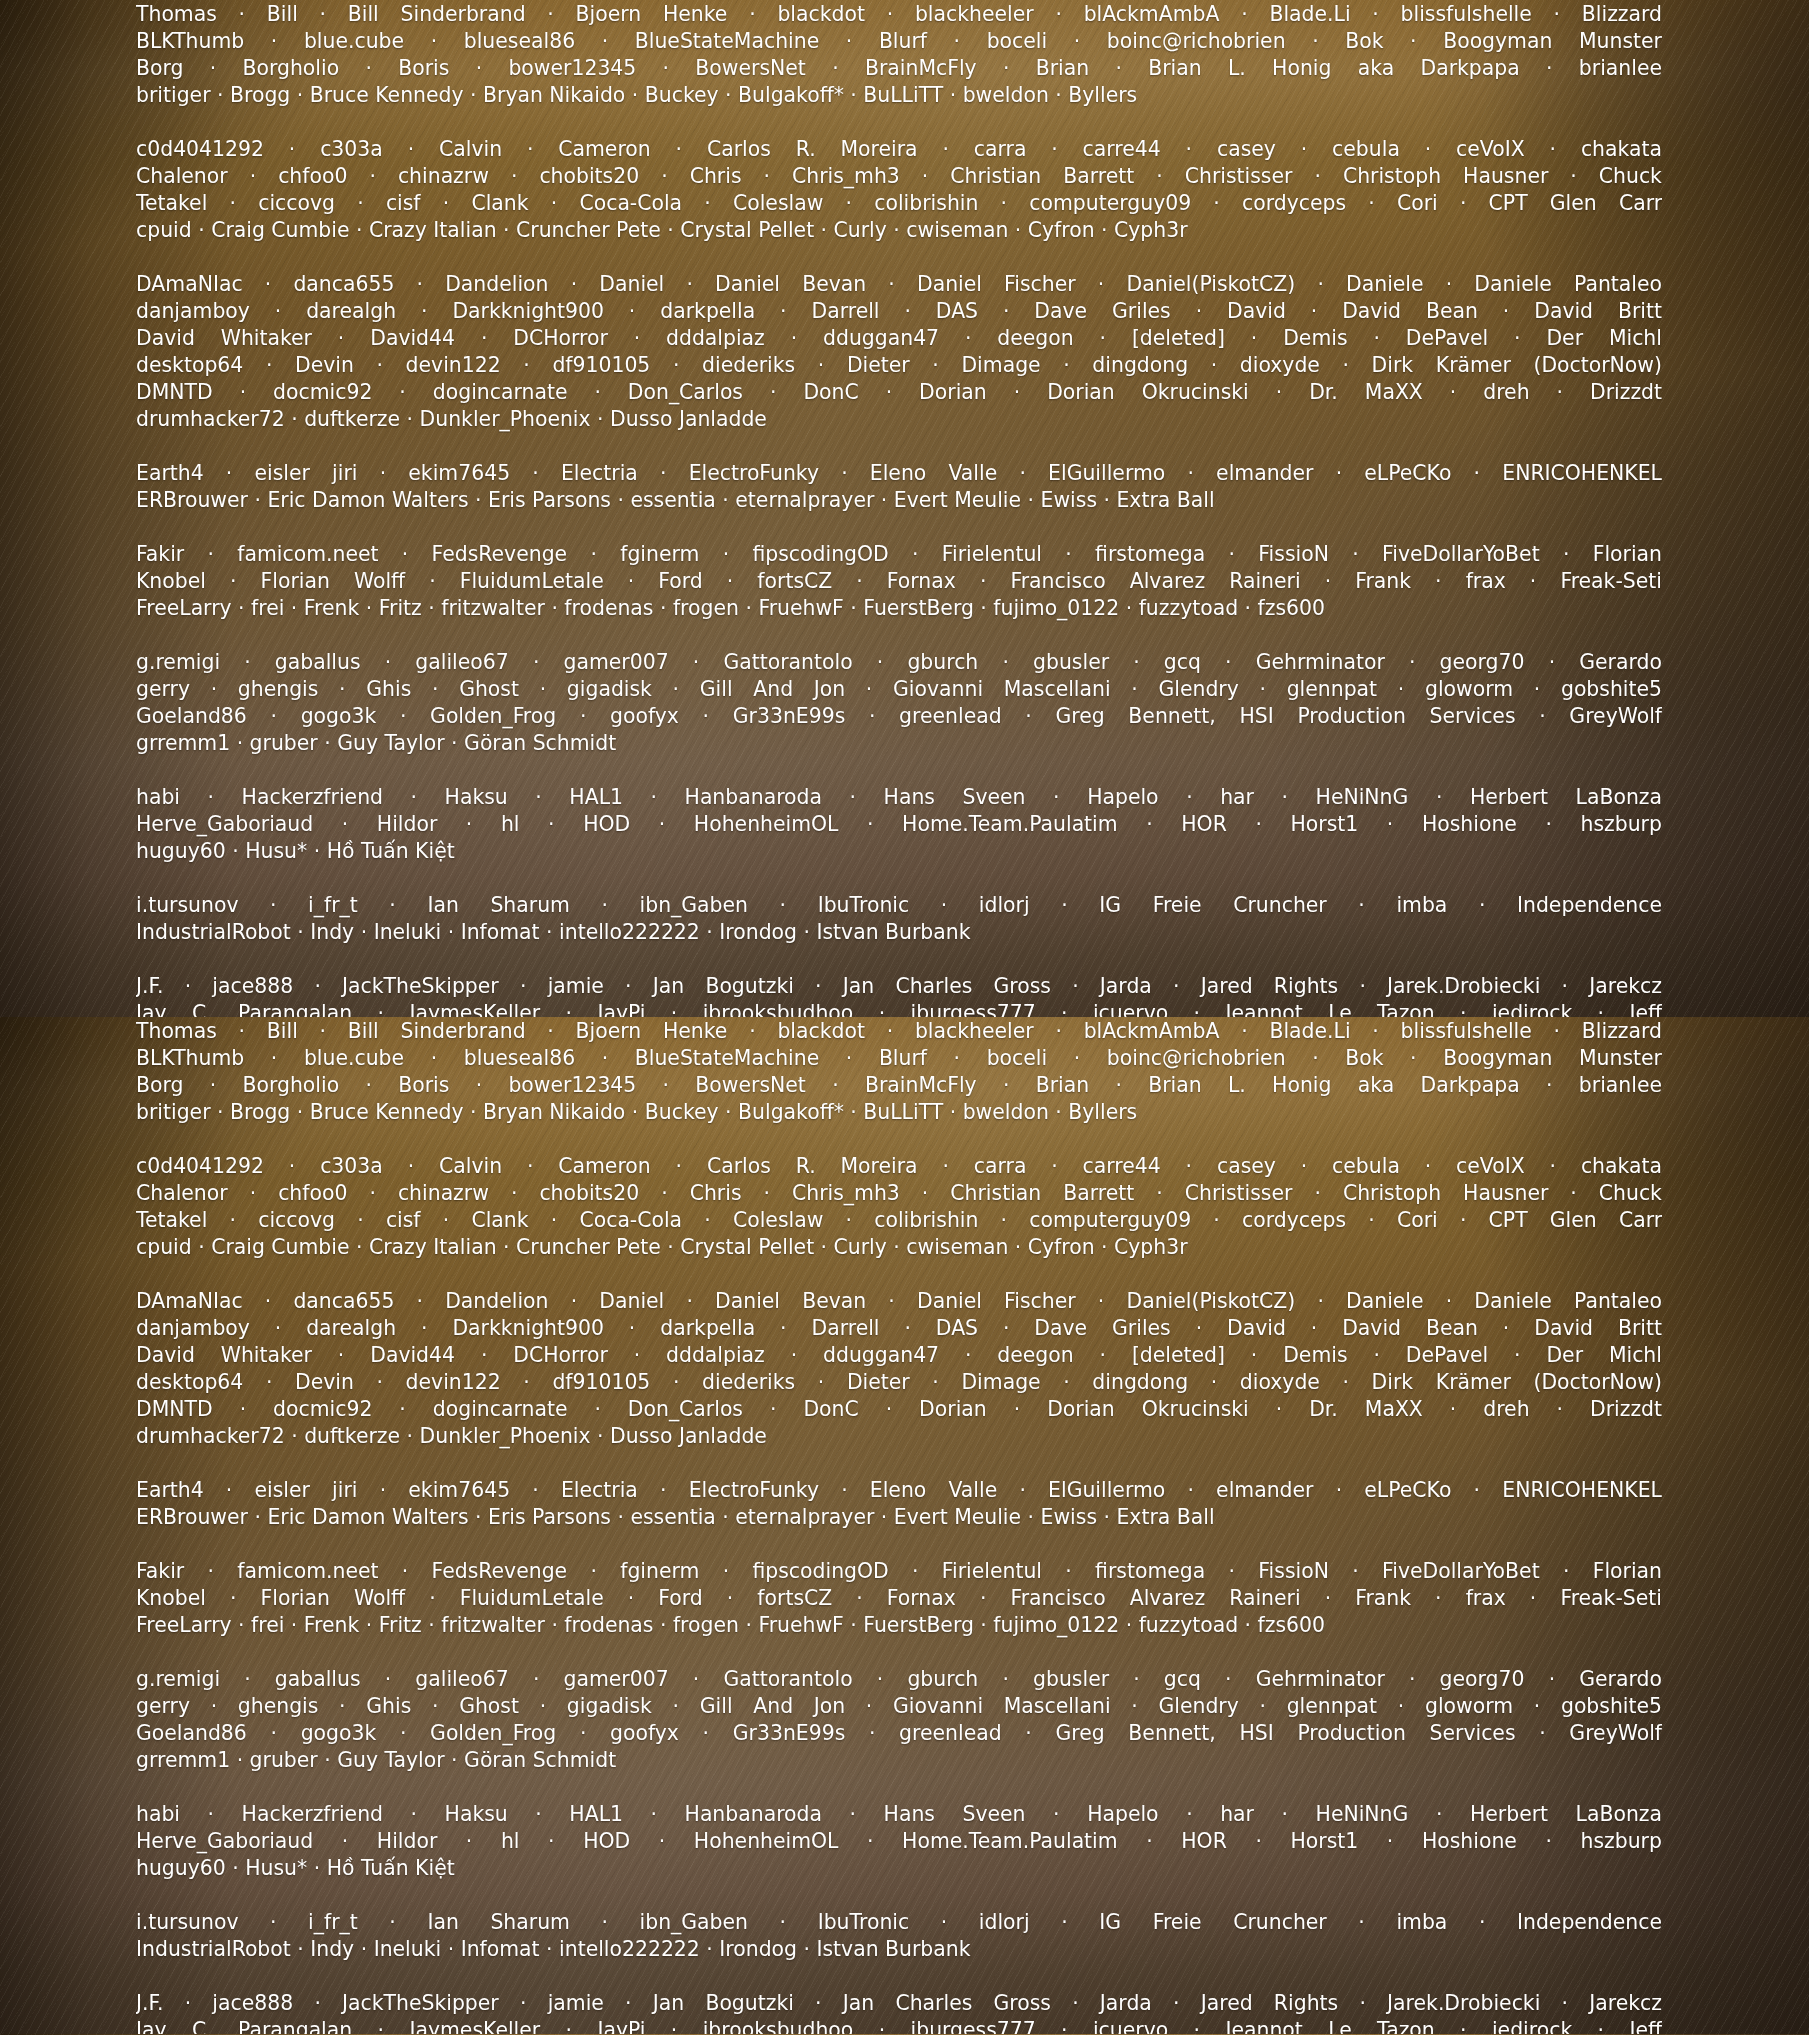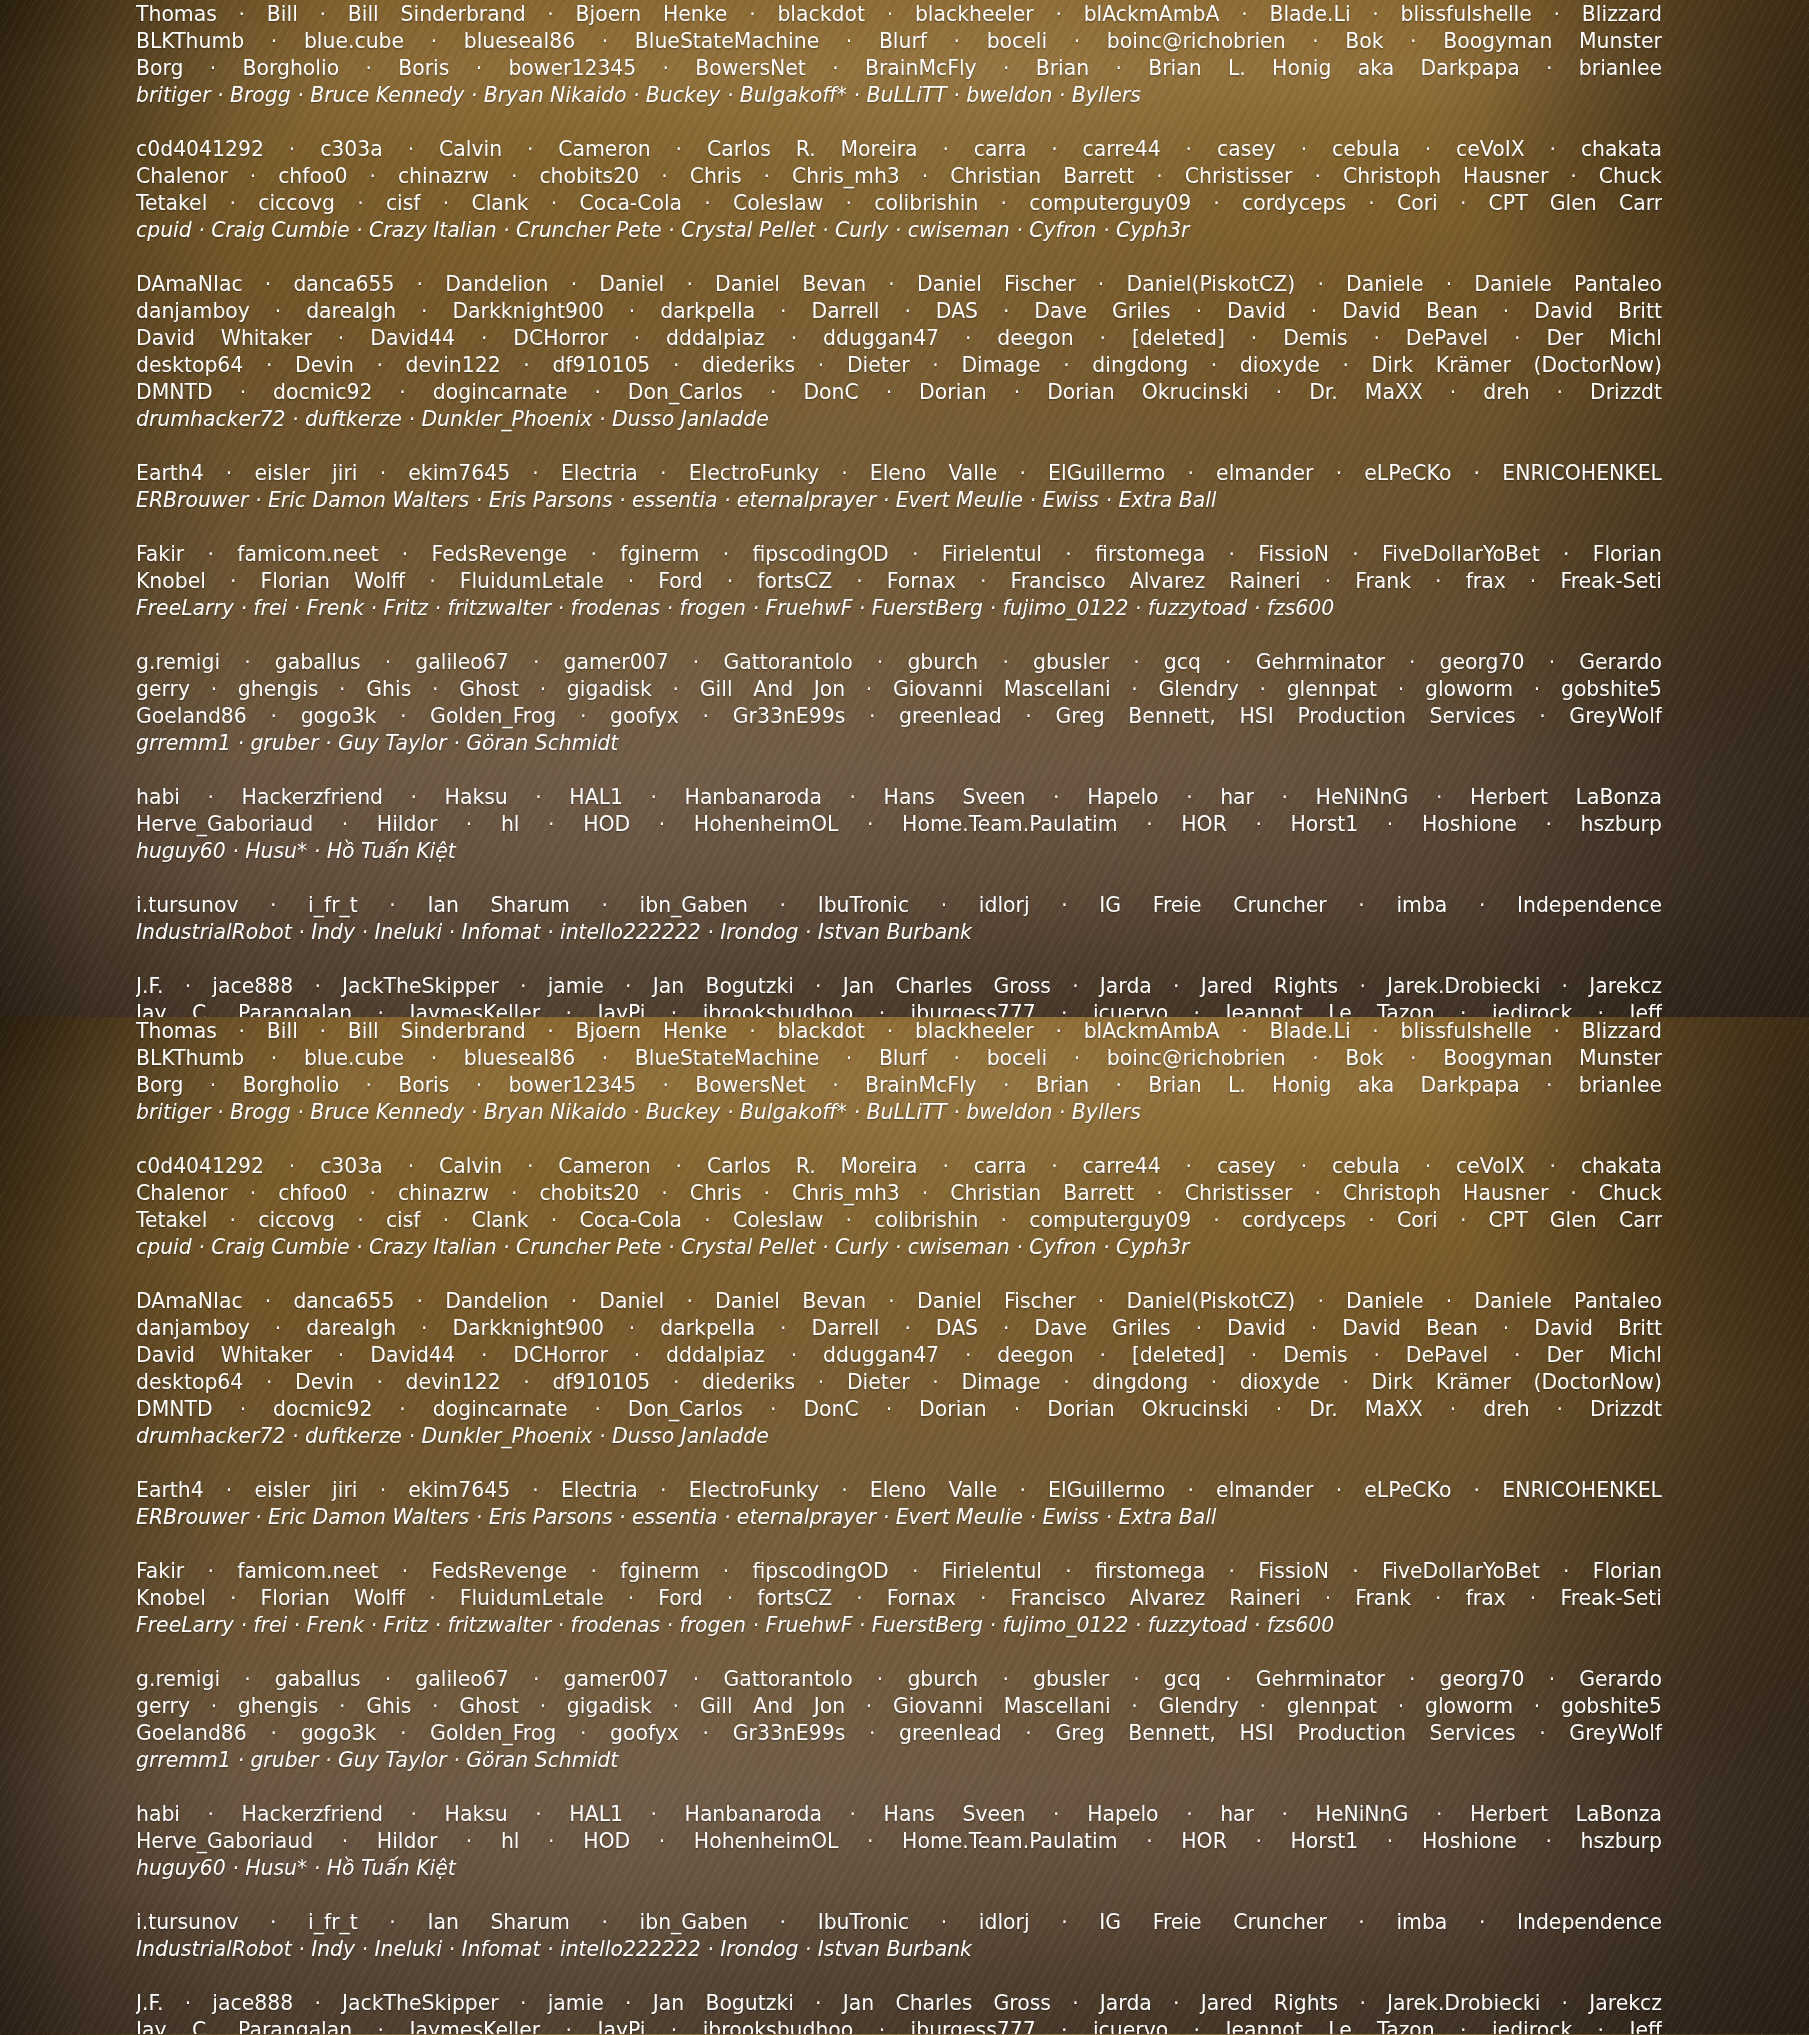--- a/index.html
+++ b/index.html
@@ -64,21 +64,20 @@
   .group:last-child { margin-bottom: 0; }
   .line {
     height: 27px;
     overflow: hidden;
     text-align: justify;
     text-align-last: justify;
     white-space: normal;
   }
   .line.endline {
     text-align-last: left;
-    font-style: italic;
   }
 </style>
 </head>
 <body>
 
 <div id="wall">
     <div class="tile">
       <div class="text-block">
         <div class="group">
           <div class="line"><span>Thomas</span><span> · </span><span>Bill</span><span> · </span><span>Bill Sinderbrand</span><span> · </span><span>Bjoern Henke</span><span> · </span><span>blackdot</span><span> · </span><span>blackheeler</span><span> · </span><span>blAckmAmbA</span><span> · </span><span>Blade.Li</span><span> · </span><span>blissfulshelle</span><span> · </span><span>Blizzard</span></div>

